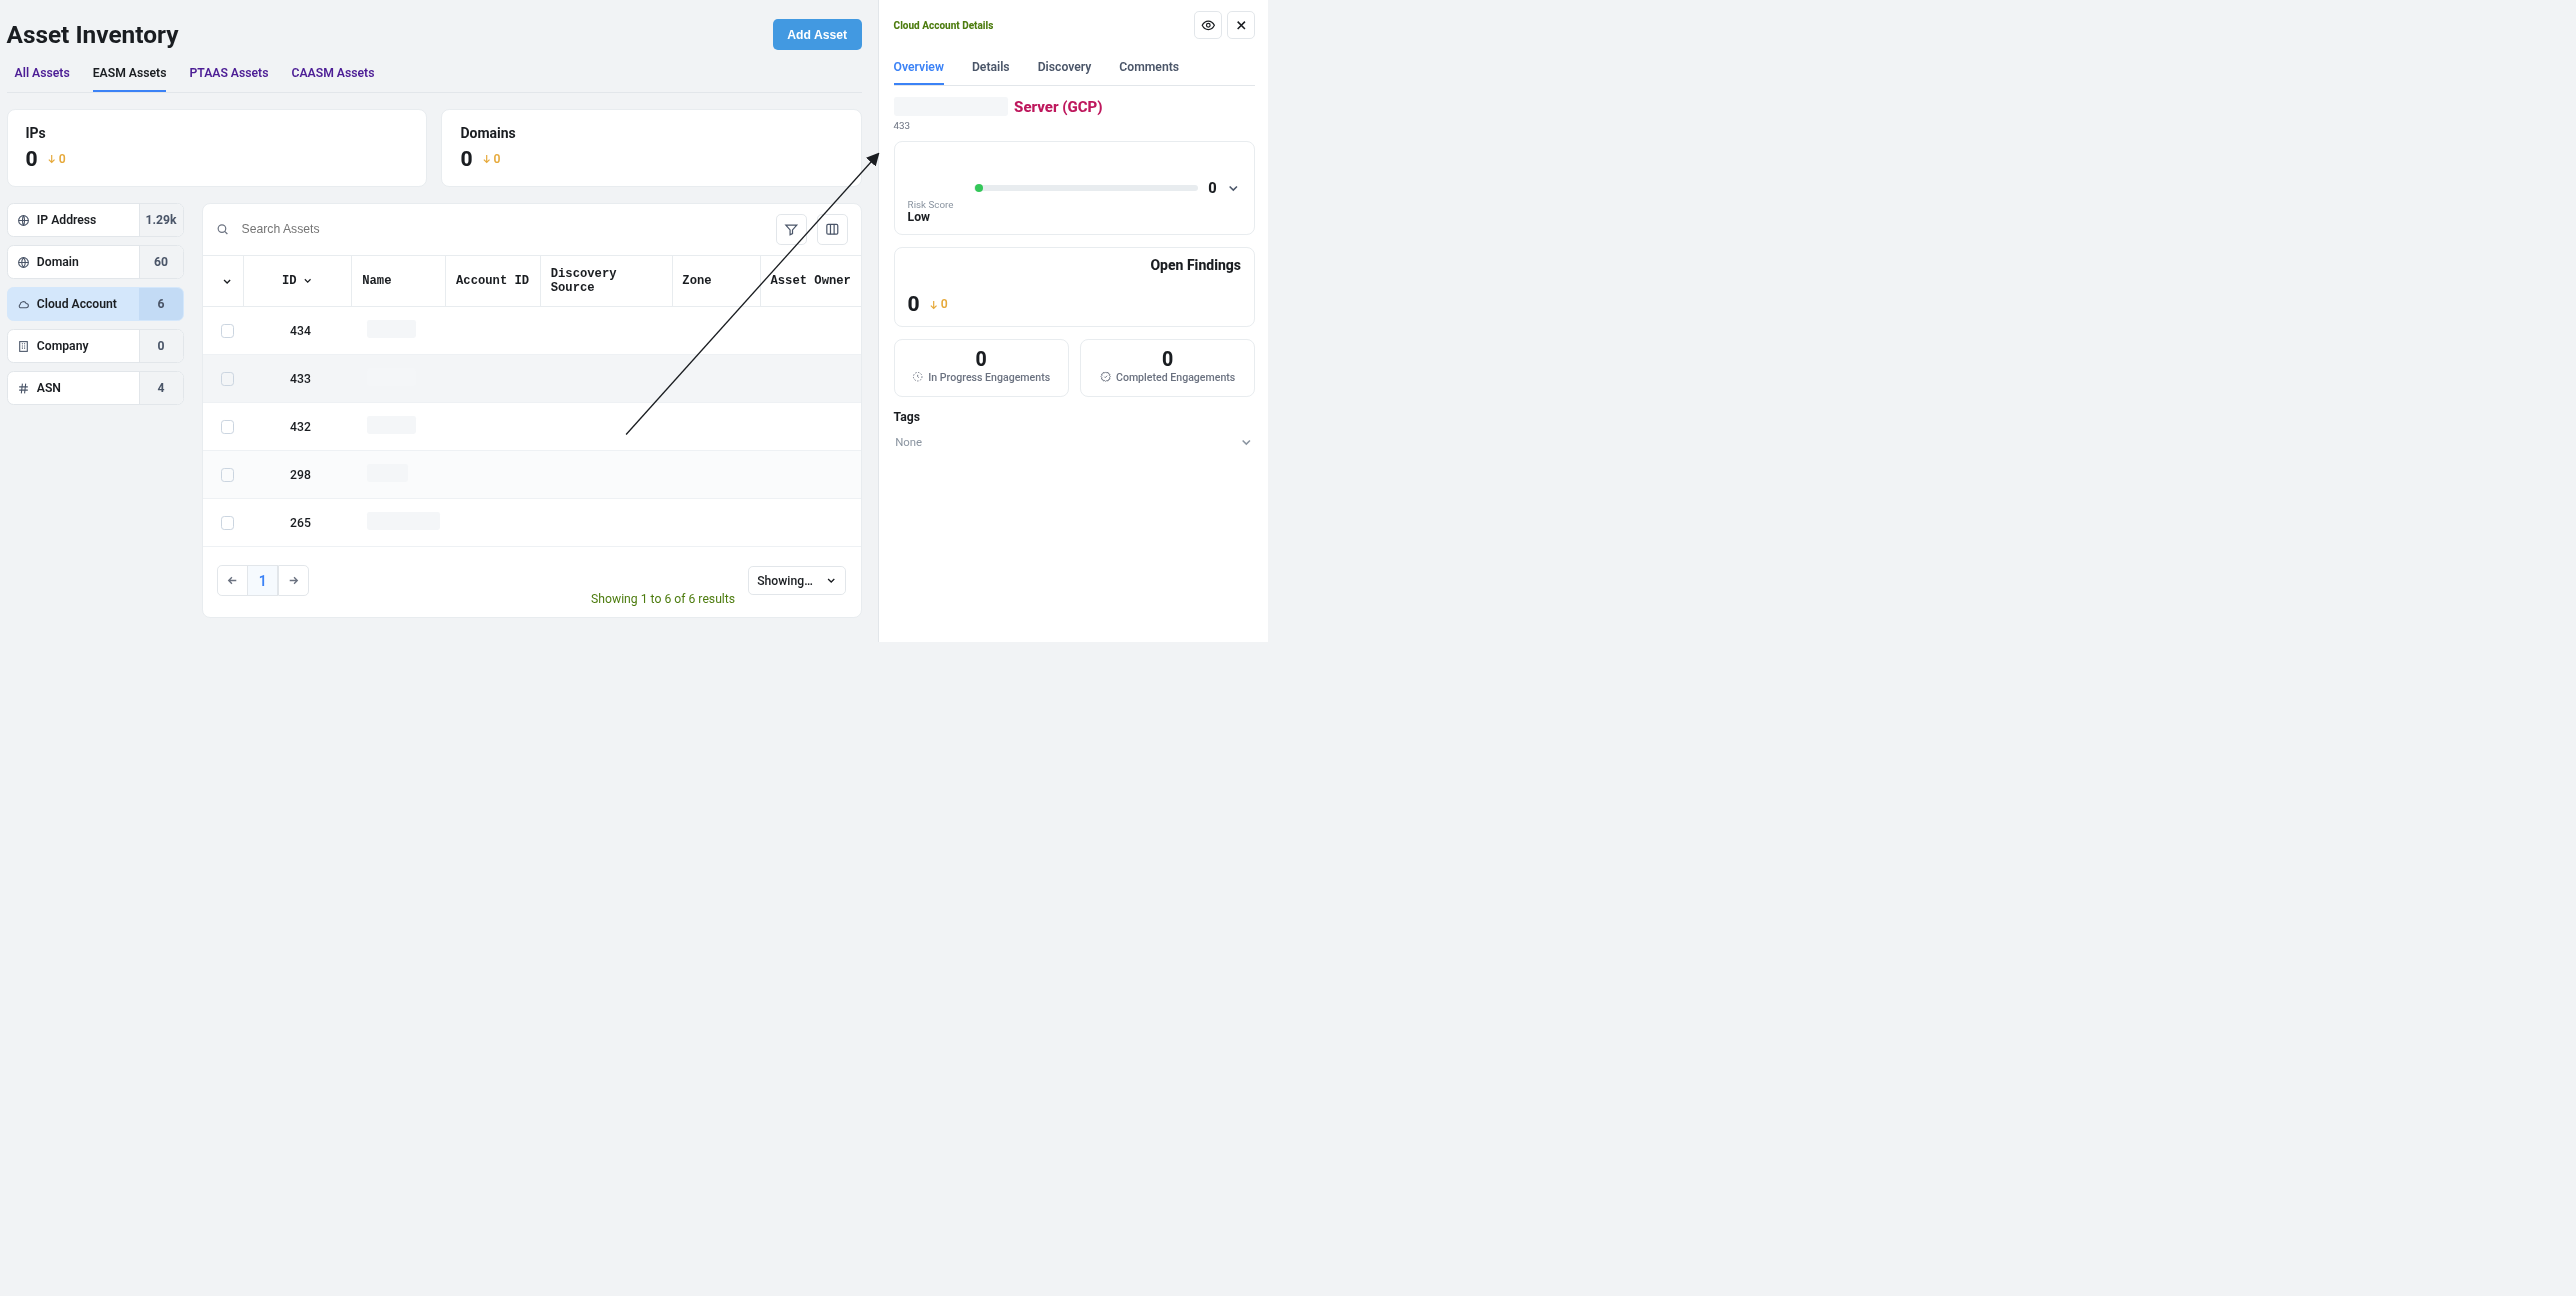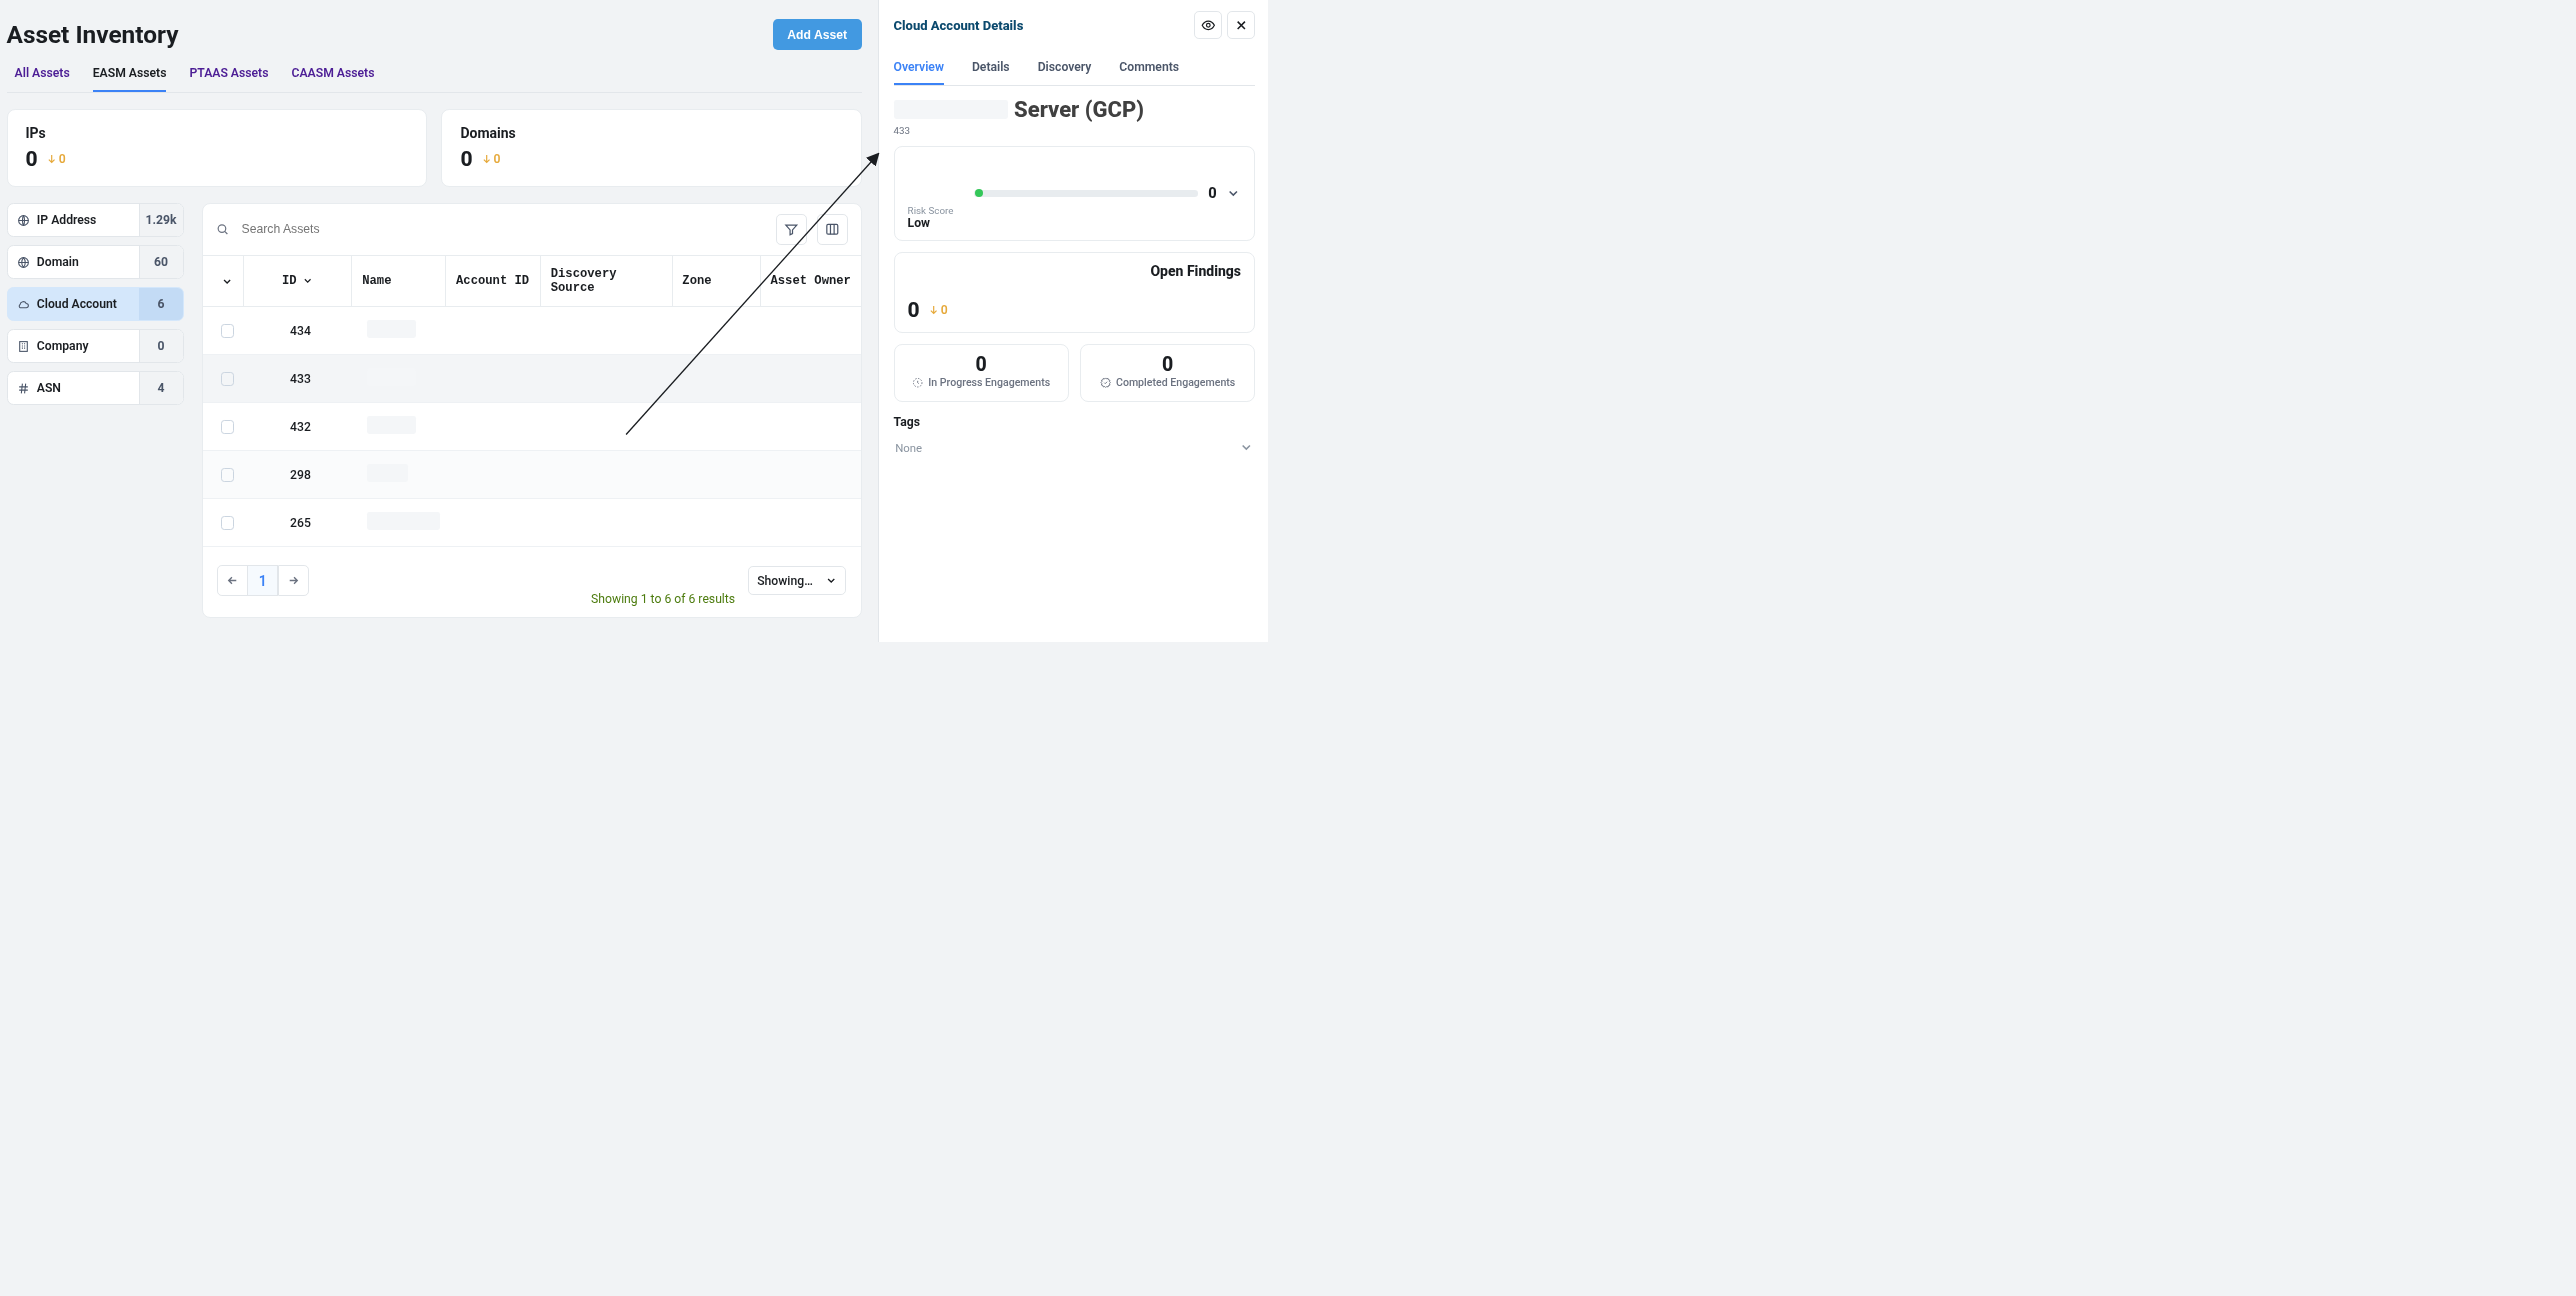--- a/index.html
+++ b/index.html
@@ -70,29 +70,29 @@
 .pbtn.cur { color: #3b82f6; background: #f6fafe; margin: 0 -0.8px; border: 0.8px solid #e2e6ea; font-weight: 600; }
 .show-text { color: #4d7c0f; font-size: 12.2px; margin-top: 36px; }
 .show-select { border: 0.8px solid #e2e6ea; border-radius: 4.9px; padding: 6.5px 8.1px; display: inline-flex; align-items: center; gap: 11.4px; cursor: pointer; font-size: 12.2px; color: #1a1d21; font-weight: 500; max-width: 98px; }
 .show-select span:first-child { overflow: hidden; text-overflow: ellipsis; white-space: nowrap; }
 
 .arrow-overlay { position: absolute; pointer-events: none; }
 
 
 .panel { width: 390px; background: #fff; border-left: 0.8px solid #e2e6ea; padding: 11.4px 13px 0 14.6px; display: flex; flex-direction: column; }
 .panel-head { display: flex; align-items: center; justify-content: space-between; margin-bottom: 8.1px; }
-.panel-title { font-size: 13px; font-weight: 800; color: #0c4a6e; }
+.panel-title { font-size: 10px; font-weight: 800; color: #4d7c0f; }
 .panel-actions { display: flex; gap: 4.9px; }
 .sq-btn { width: 28px; height: 28px; border: 0.8px solid #e2e6ea; border-radius: 4.9px; display: inline-flex; align-items: center; justify-content: center; cursor: pointer; color: #1a1d21; background: #fff; }
 .ptabs { display: flex; gap: 28px; border-bottom: 0.8px solid #e2e6ea; padding-top: 4.9px; margin-bottom: 11.4px; }
 .ptab { font-size: 12.2px; color: #4a5568; font-weight: 600; padding: 8.1px 0; cursor: pointer; }
 .ptab.active { color: #3b82f6; border-bottom: 2.4px solid #3b82f6; }
 .name-block { display: flex; align-items: center; gap: 6.5px; margin-bottom: 3.3px; }
 .name-redact { width: 114px; height: 19.5px; background: #f4f6f8; border-radius: 2.4px; display: inline-block; }
-.name-suffix { font-size: 22px; font-weight: 800; color: #404040; }
+.name-suffix { font-size: 15px; font-weight: 800; color: #be185d; }
 .idsmall { font-size: 9.8px; color: #6b7280; margin-bottom: 9.8px; }
 .box { border: 0.8px solid #e8ecef; border-radius: 8.1px; padding: 9.8px 13px; margin-bottom: 11.4px; }
 .risk-row { display: flex; align-items: center; gap: 9.8px; }
 .risk-labels { width: 57px; margin-top: 48px; }
 .risk-labels .rlab { font-size: 9.8px; color: #8a94a0; }
 .risk-labels .rval { font-size: 12.2px; color: #1a1d21; font-weight: 700; }
 .risk-bar { flex: 1; height: 6.5px; background: #e8ecef; border-radius: 3.3px; position: relative; }
 .risk-dot { position: absolute; left: 0.8px; top: -0.8px; width: 8.1px; height: 8.1px; background: #34c759; border-radius: 50%; }
 .risk-num { font-size: 14.6px; font-weight: 800; color: #1a1d21; }
 .chev { color: #4a5568; }

